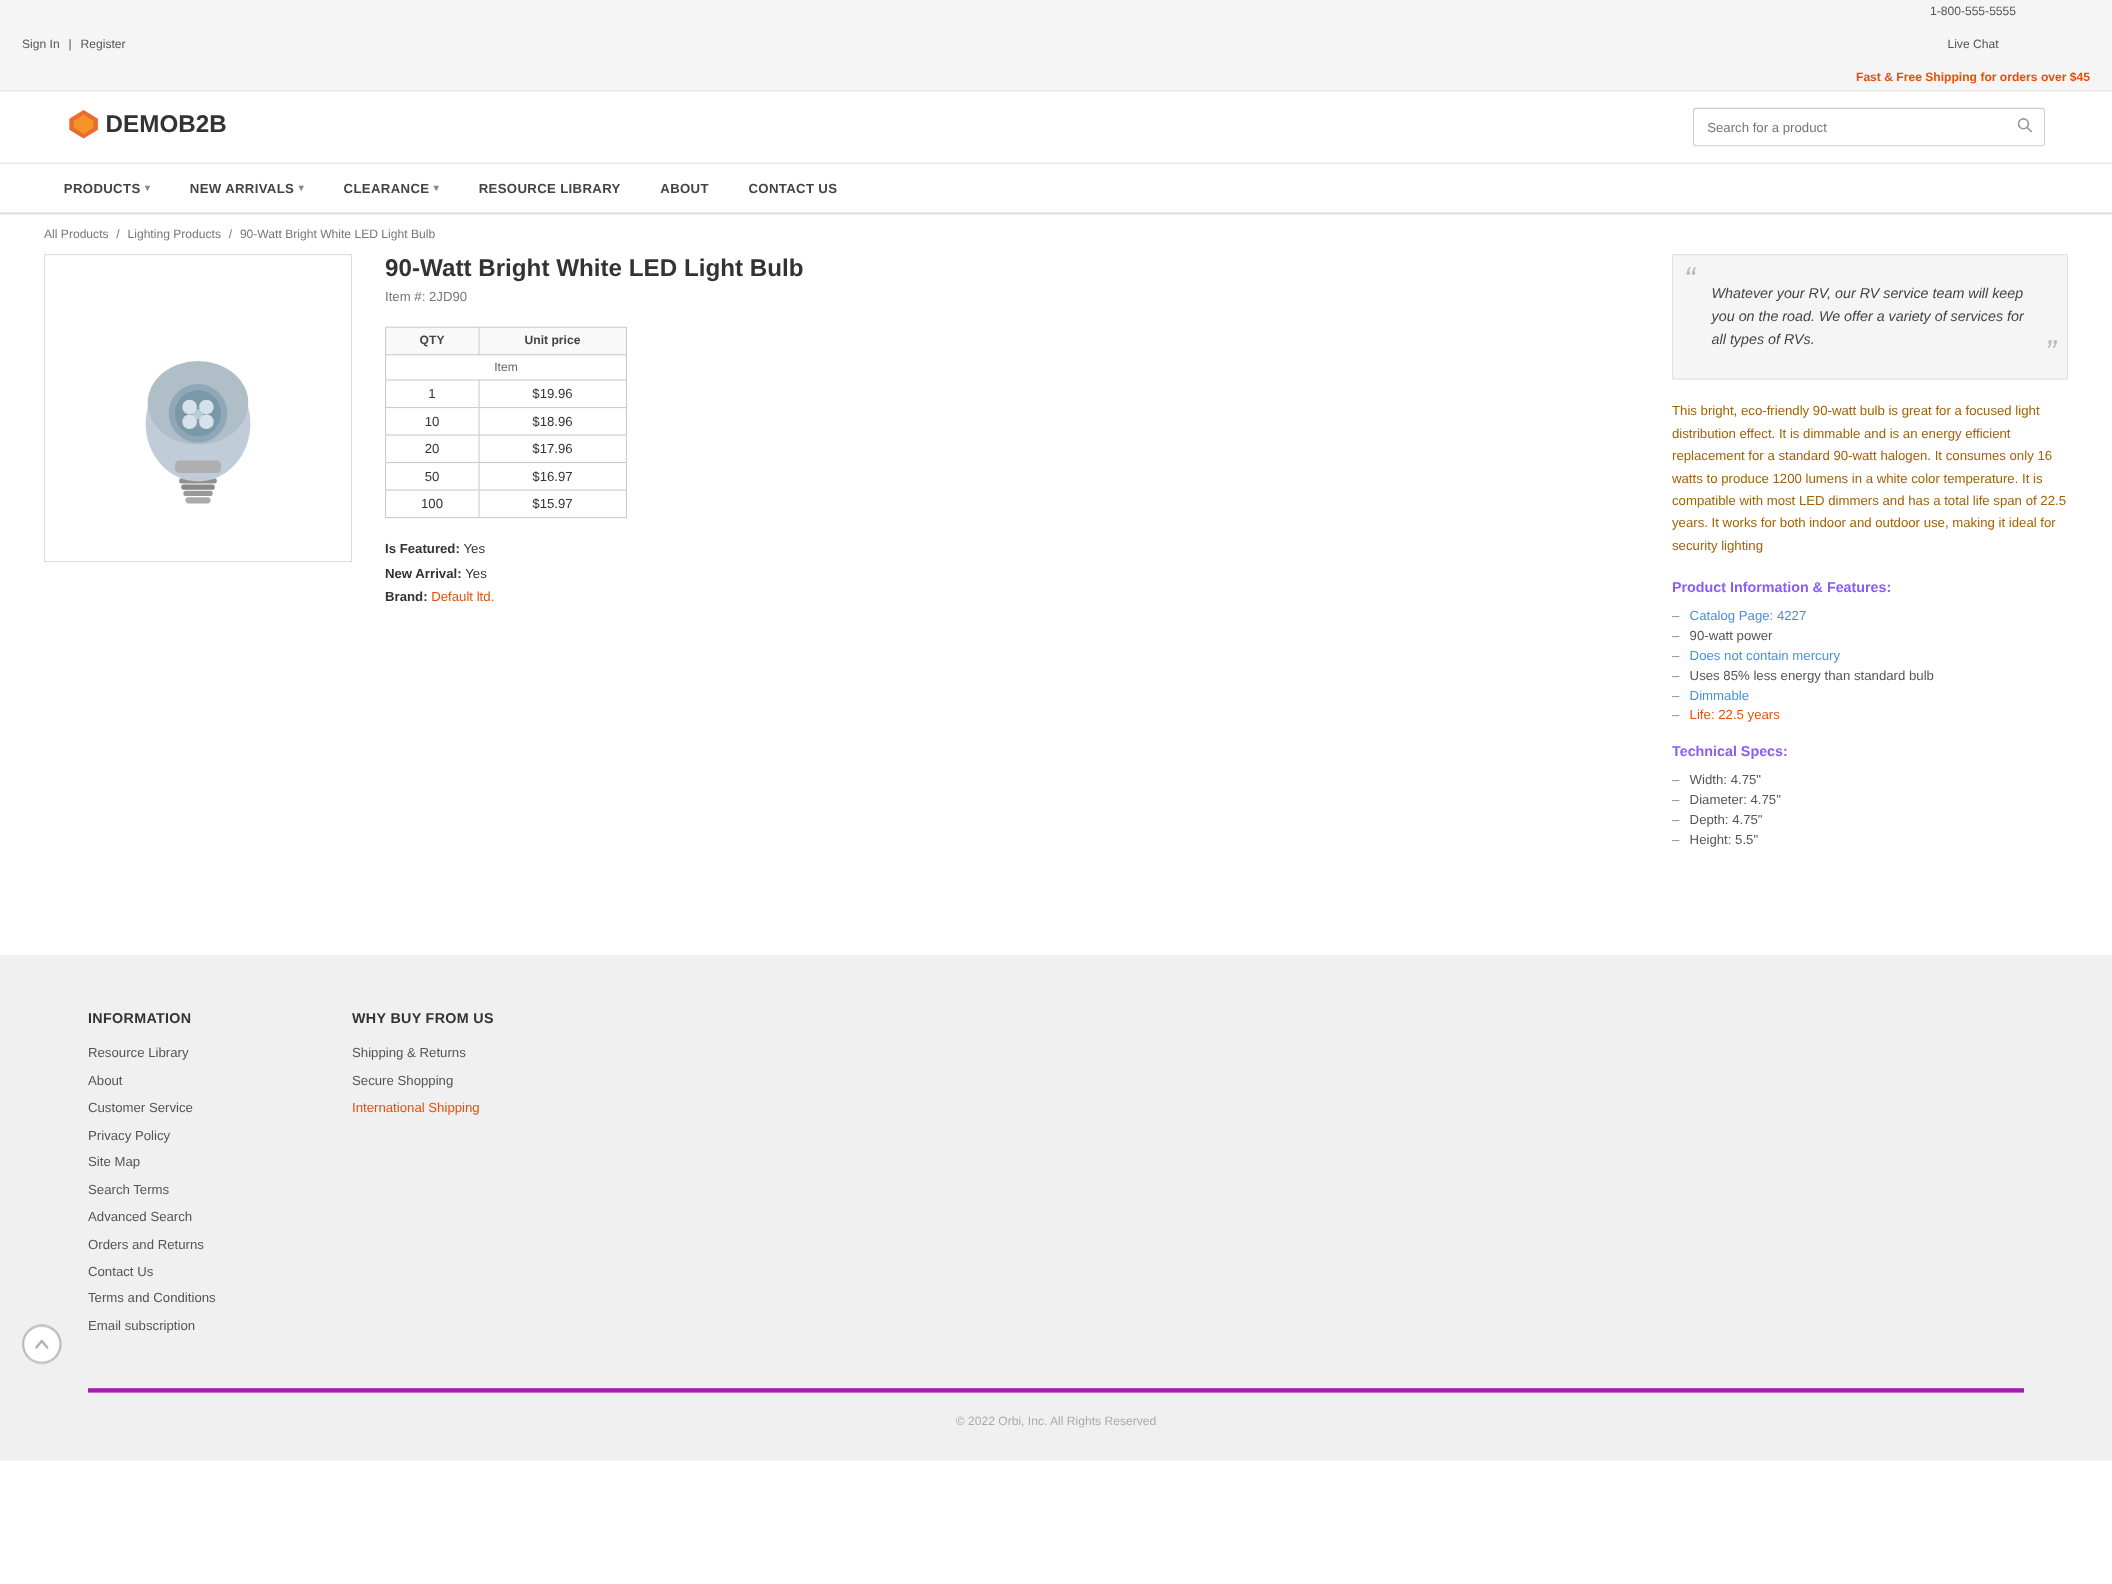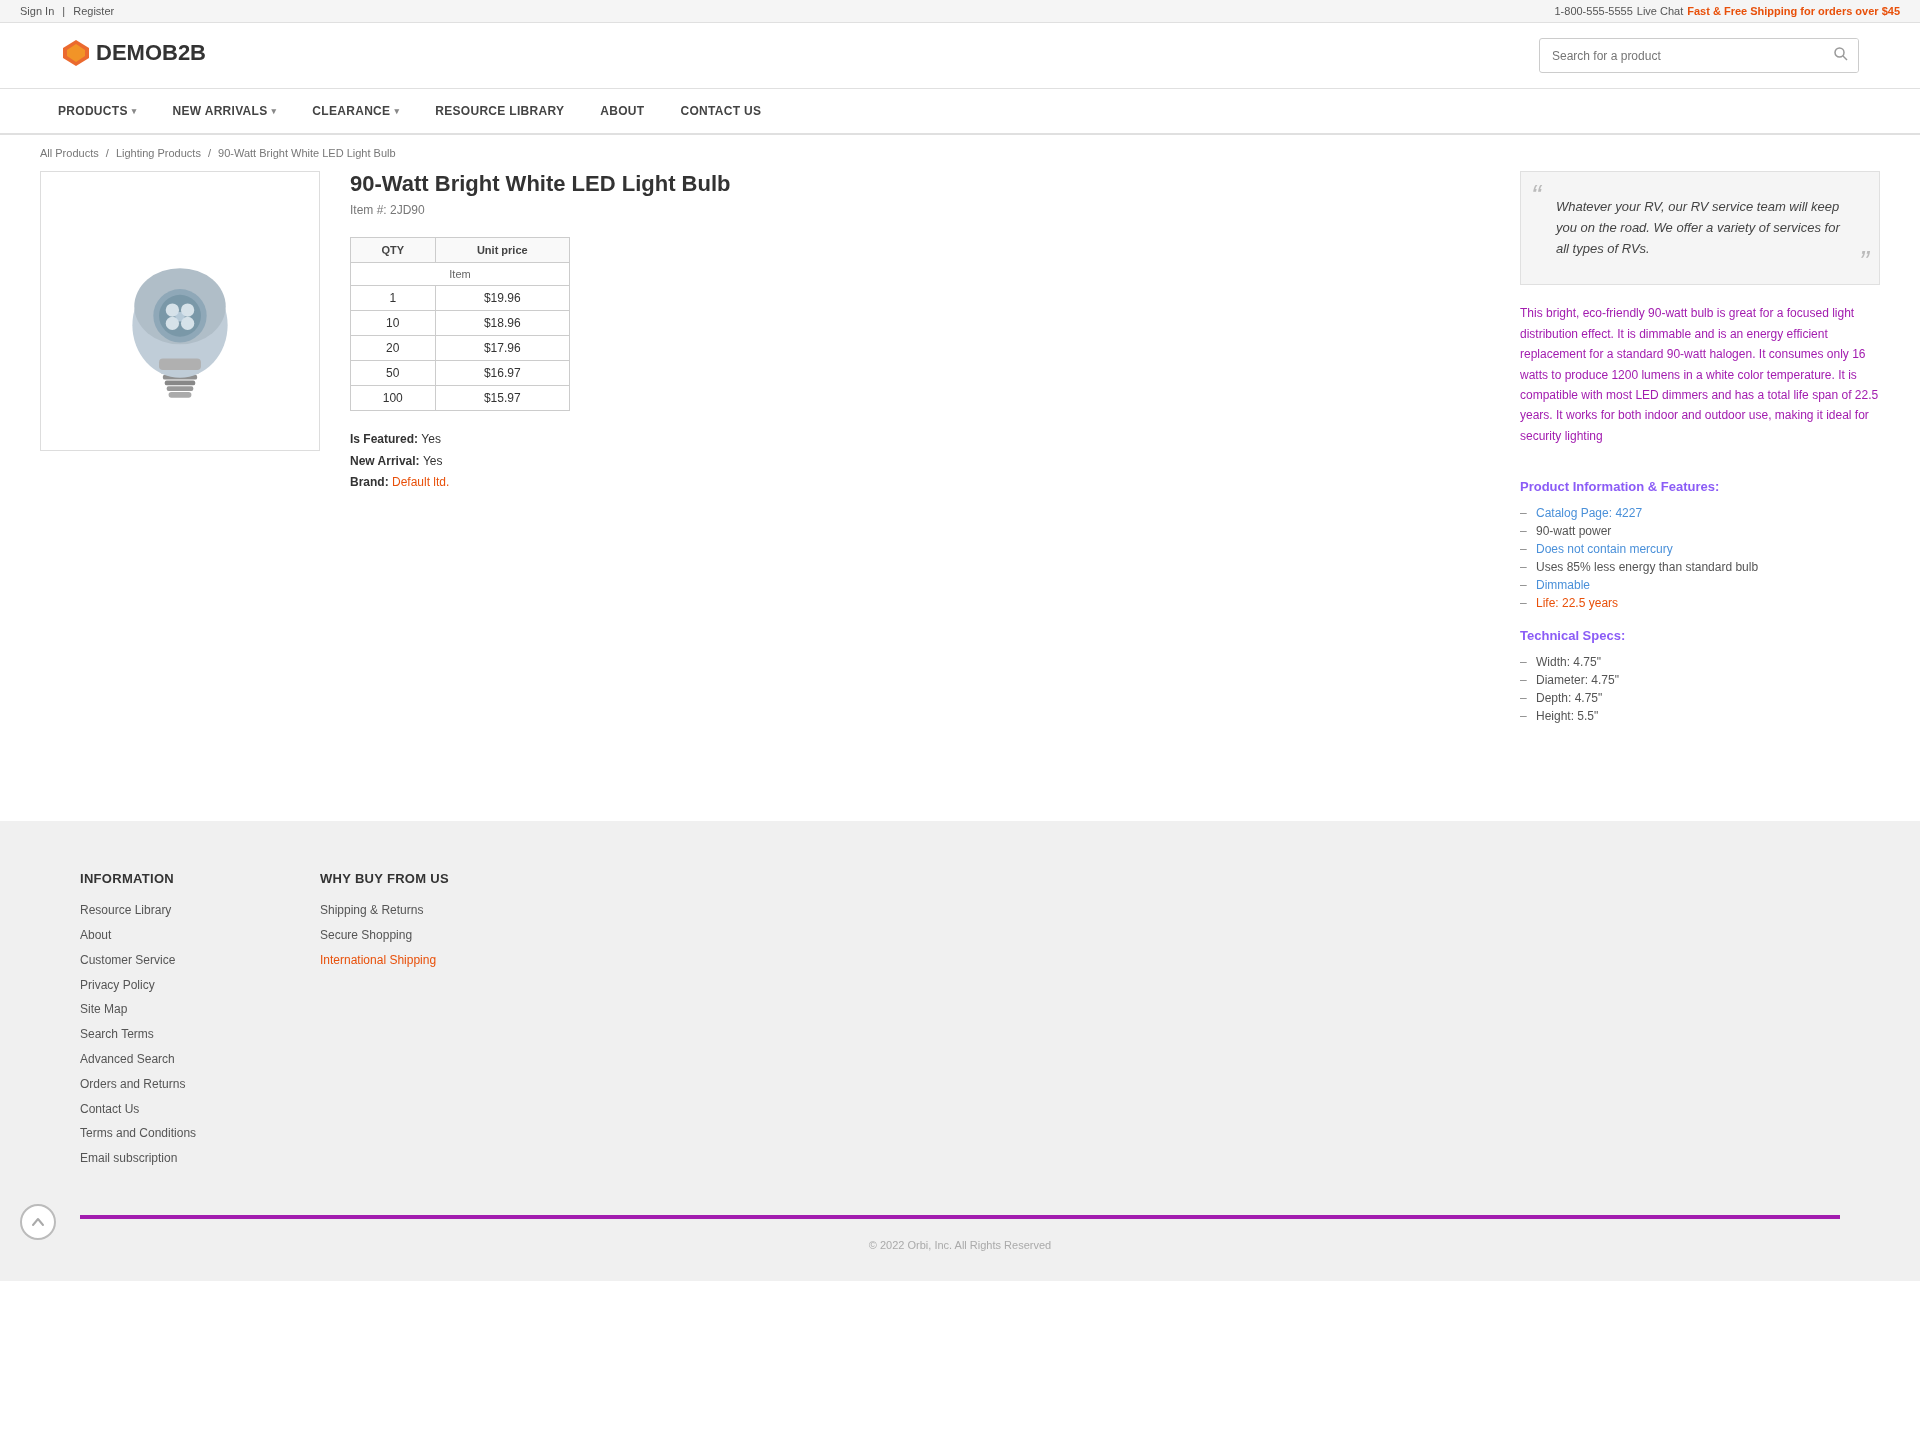--- a/index.html
+++ b/index.html
@@ -11,21 +11,21 @@
       border-bottom: 1px solid #e0e0e0;
       padding: 5px 20px;
       display: flex;
       justify-content: space-between;
       align-items: center;
       font-size: 11px;
       color: #555;
     }
     .top-bar-left a { color: #555; text-decoration: none; }
     .top-bar-left span { margin: 0 5px; }
-    .top-bar-right { display: flex; align-items: center; gap: 4px; }
+    .top-bar-right { display: flex; align-items: center; gap: 18px; flex-direction: column; }
     .top-bar-right .phone { color: #555; }
     .top-bar-right .live-chat { color: #555; cursor: pointer; }
     .top-bar-right .shipping { color: #555; }
     .top-bar-right .shipping span { color: #e8500a; font-weight: bold; }
 
     
     .header {
       padding: 15px 61px;
       display: flex;
       align-items: flex-start;
@@ -213,23 +213,23 @@
       bottom: 8px;
       right: 10px;
       line-height: 1;
     }
     .quote-box .quote-text {
       padding: 5px 10px;
     }
 
     .product-description {
       font-size: 12px;
-      color: #a21caf;
+      color: #a16207;
       line-height: 1.7;
-      margin-bottom: 33px;
+      margin-bottom: 20px;
     }
 
     .section-title {
       font-size: 13px;
       font-weight: bold;
       color: #8b5cf6;
       margin-bottom: 10px;
     }
 
     .feature-list {

